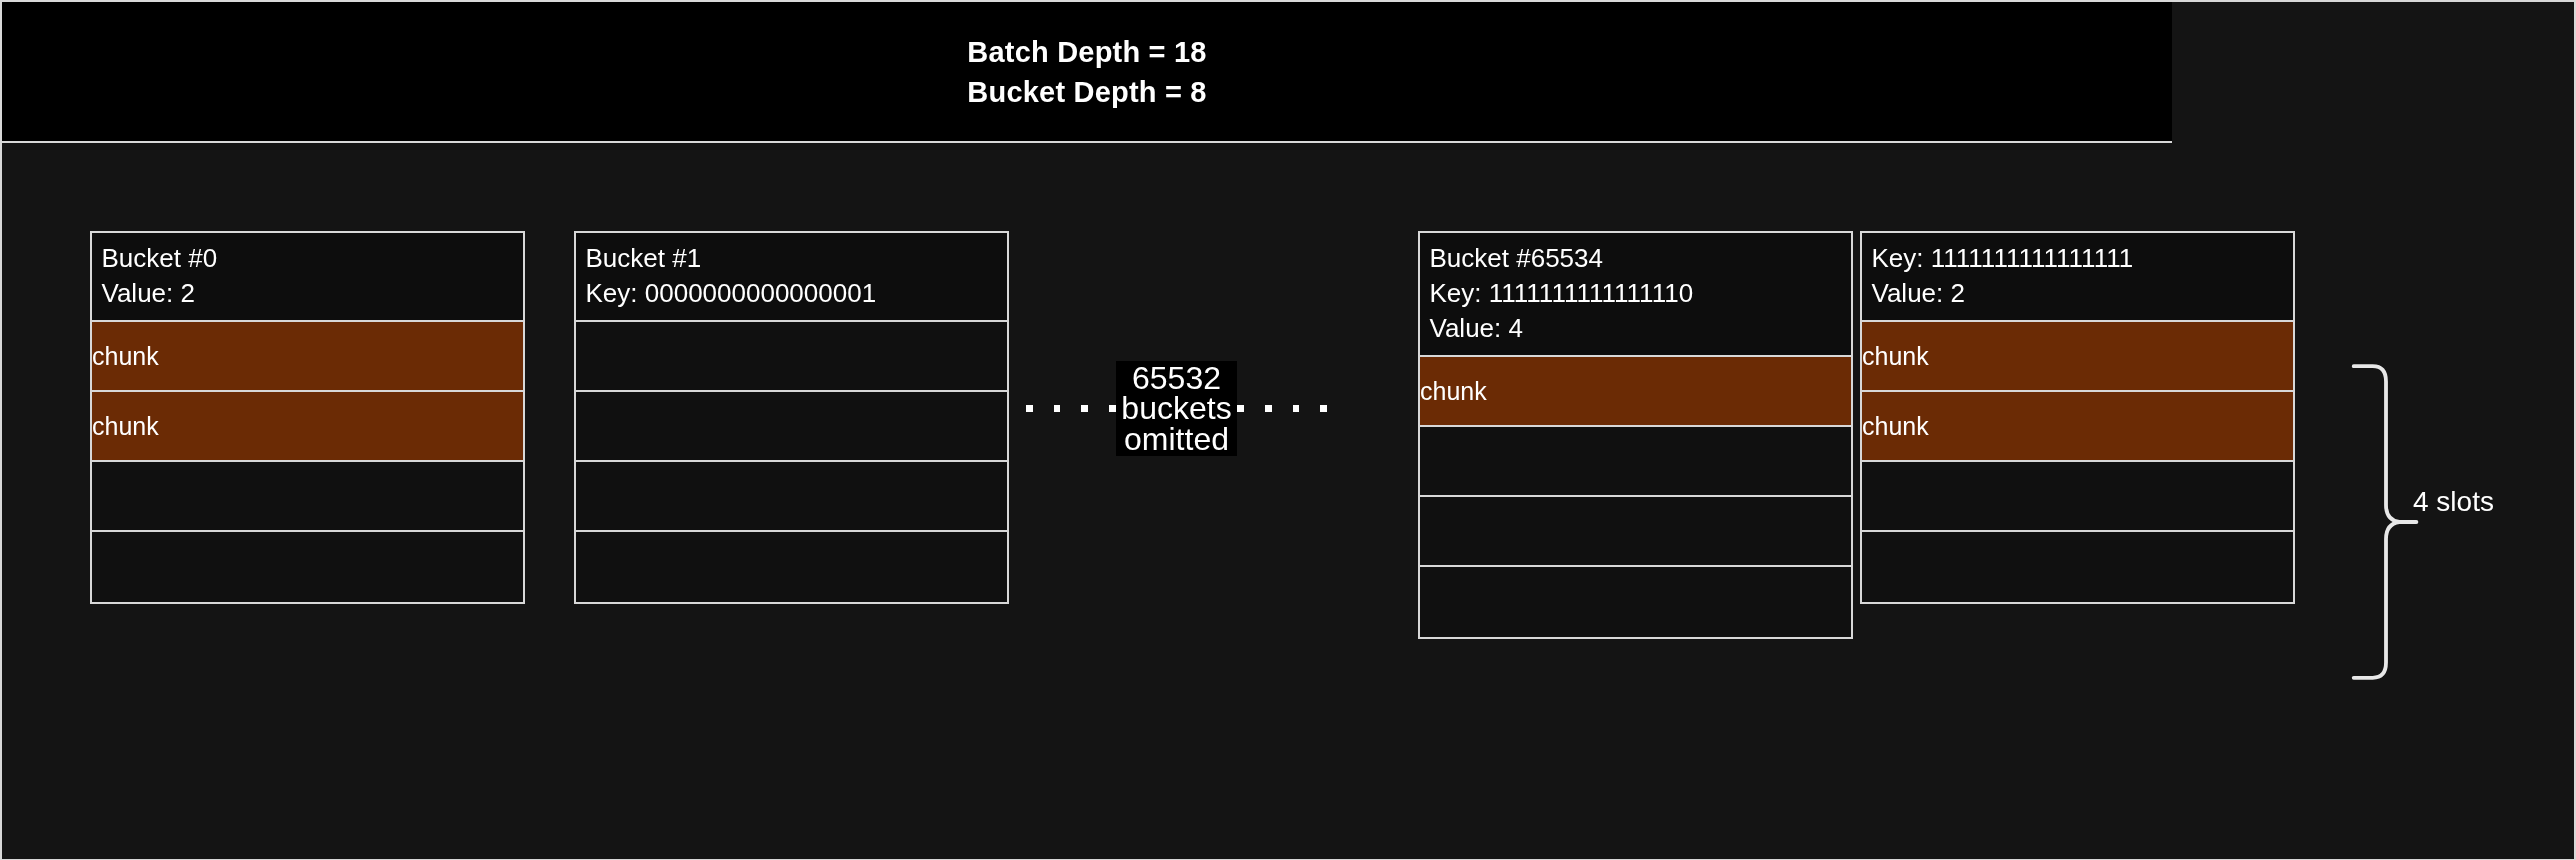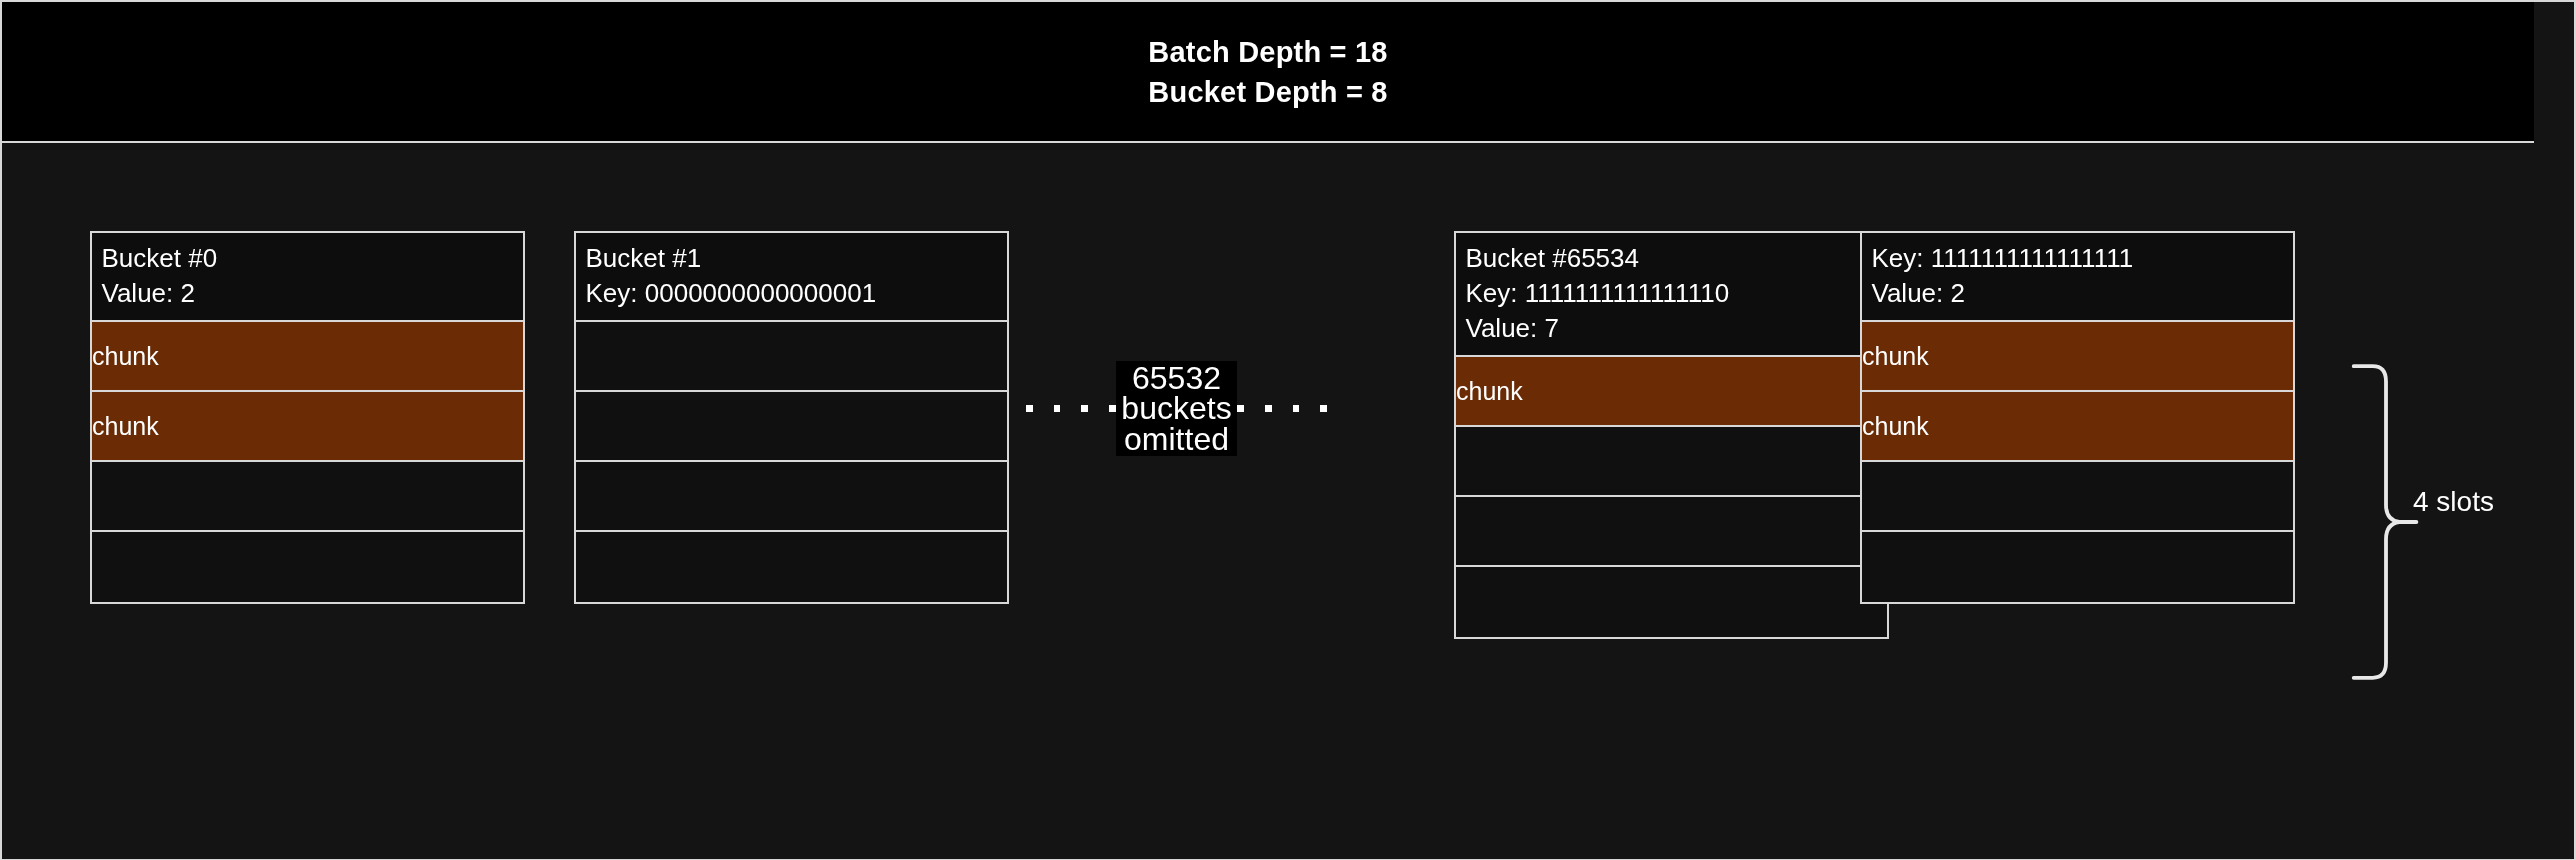--- a/index.html
+++ b/index.html
@@ -19,21 +19,21 @@
     box-sizing: border-box;
     border: 2.9px solid #d8d8d8;
     overflow: hidden;
   }
 
   
   .header {
     position: absolute;
     left: 0;
     top: 0;
-    width: 2532px;
+    width: 2170px;
     height: 141px;
     background: #000000;
     border-bottom: 2.9px solid #d8d8d8;
     box-sizing: border-box;
     display: flex;
     flex-direction: column;
     align-items: center;
     justify-content: center;
   }
   .header-line {
@@ -86,21 +86,21 @@
   .slot-label {
     color: #ffffff;
     font-size: 25px;
     line-height: 25px;
     white-space: nowrap;
   }
 
   
   #bucket-0     { left: 88px;   top: 229px; }
   #bucket-1     { left: 572px;  top: 229px; }
-  #bucket-65534 { left: 1452px; top: 229px; }
+  #bucket-65534 { left: 1416px; top: 229px; }
   #bucket-65535 { left: 1858px; top: 229px; }
 
   
   .omitted {
     position: absolute;
     left: 1027px;
     top: 351px;
     width: 295px;
     height: 111px;
     display: flex;
@@ -223,21 +223,21 @@
       <span class="dot"></span>
       <span class="dot"></span>
       <span class="dot"></span>
     </div>
   </div>
 
   <div class="bucket" id="bucket-65534">
     <div class="bucket-head">
       <div>Bucket #65534</div>
       <div>Key: 1111111111111110</div>
-      <div>Value: 7</div>
+      <div>Value: 4</div>
     </div>
     <div class="slots">
       <div class="slot filled">
           <span class="slot-label">chunk</span>
         </div>
       <div class="slot">
           <span class="slot-label"></span>
         </div>
       <div class="slot">
           <span class="slot-label"></span>

